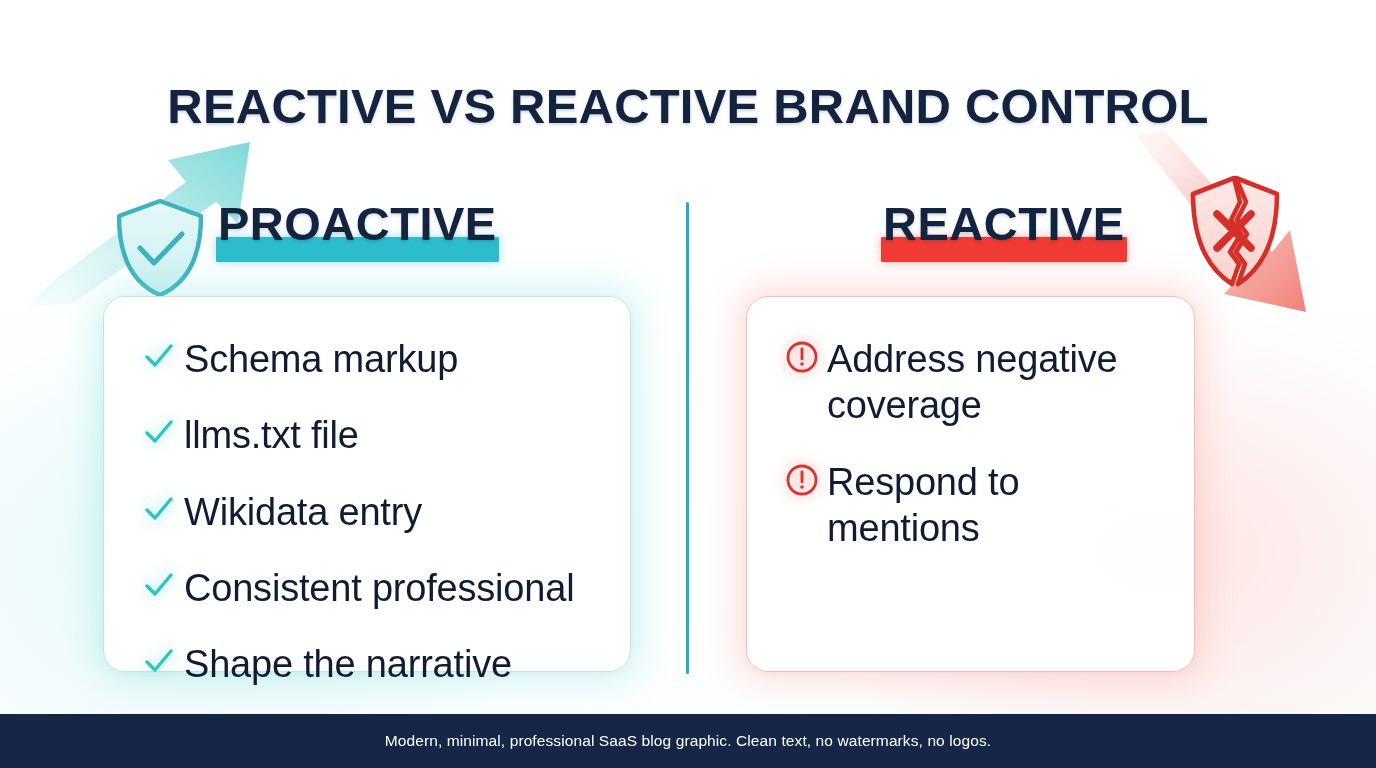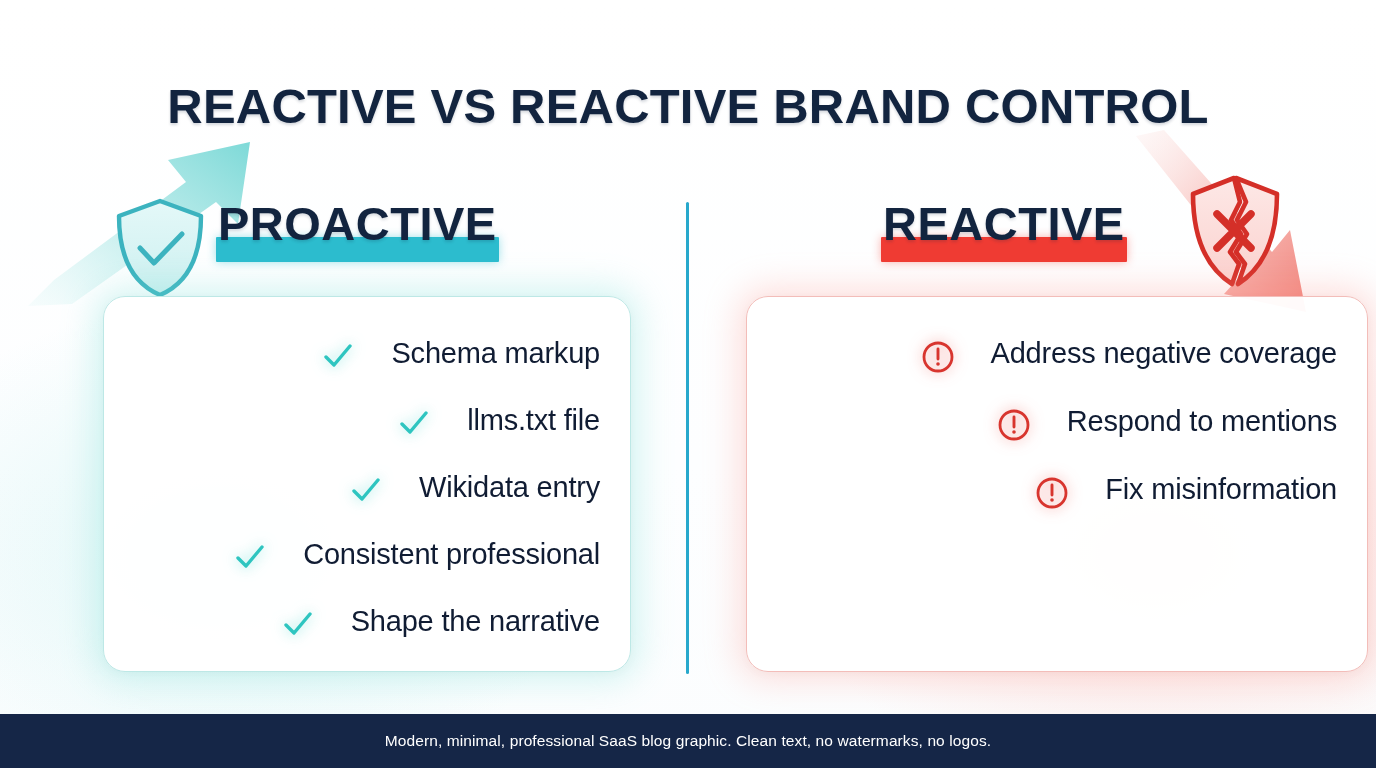--- a/index.html
+++ b/index.html
@@ -81,34 +81,33 @@
     border-radius:22px;
     background:rgba(255,255,255,.96);
     padding:38px 30px 26px 38px;
   }
   #card-left  {
     left:103px; width:528px;
     border:1.6px solid #bde8e6;
     box-shadow:0 0 34px 8px rgba(124,224,216,.33), 0 2px 10px rgba(0,0,0,.03);
   }
   #card-right {
-    left:746px; width:622px;
+    left:746px; width:449px;
     border:1.6px solid #f3bdb9;
     box-shadow:0 0 34px 8px rgba(255,158,150,.33), 0 2px 10px rgba(0,0,0,.03);
   }
   ul { list-style:none; }
   .item {
     display:flex;
     align-items:flex-start;
-    gap:36px;
+    gap:8px;
     color:#101c33;
-    font-size:29px;
+    font-size:38px;
     line-height:1.22;
     letter-spacing:-.2px;
-    justify-content:flex-end;
   }
   #card-left  .item { margin-bottom:29px; }
   #card-right .item { margin-bottom:29px; }
   #card-left  .item:last-child,
   #card-right .item:last-child { margin-bottom:0; }
   .item-label { padding-top:1px; max-width:400px; }
 
   .check-icon {
     flex:0 0 auto;
     width:34px; height:34px;
@@ -249,28 +248,20 @@
         <span class="item-label">Address negative coverage</span>
       </li>
       <li class="item">
         <svg class="alert-icon" viewBox="0 0 34 34">
           <circle cx="17" cy="17" r="14" fill="none" stroke="#d8352e" stroke-width="2.8"></circle>
           <path d="M17 9 L17 19" stroke="#d8352e" stroke-width="2.9" stroke-linecap="round"></path>
           <circle cx="17" cy="24" r="1.8" fill="#d8352e"></circle>
         </svg>
         <span class="item-label">Respond to mentions</span>
       </li>
-      <li class="item">
-        <svg class="alert-icon" viewBox="0 0 34 34">
-          <circle cx="17" cy="17" r="14" fill="none" stroke="#d8352e" stroke-width="2.8"></circle>
-          <path d="M17 9 L17 19" stroke="#d8352e" stroke-width="2.9" stroke-linecap="round"></path>
-          <circle cx="17" cy="24" r="1.8" fill="#d8352e"></circle>
-        </svg>
-        <span class="item-label">Fix misinformation</span>
-      </li>
     </ul>
   </div>
 
   <div id="caption">
     <span>Modern, minimal, professional SaaS blog graphic. Clean text, no watermarks, no logos.</span>
   </div>
 
 </div>
 
 </body></html>

